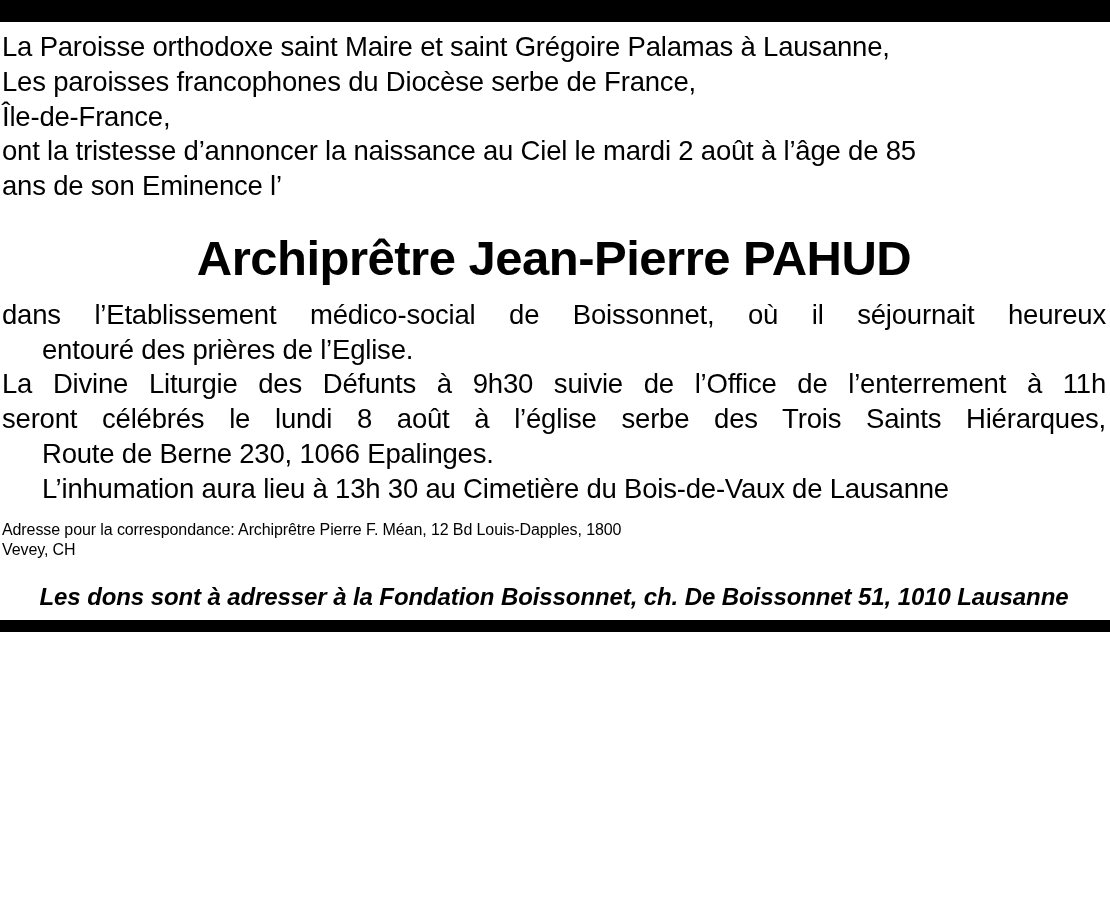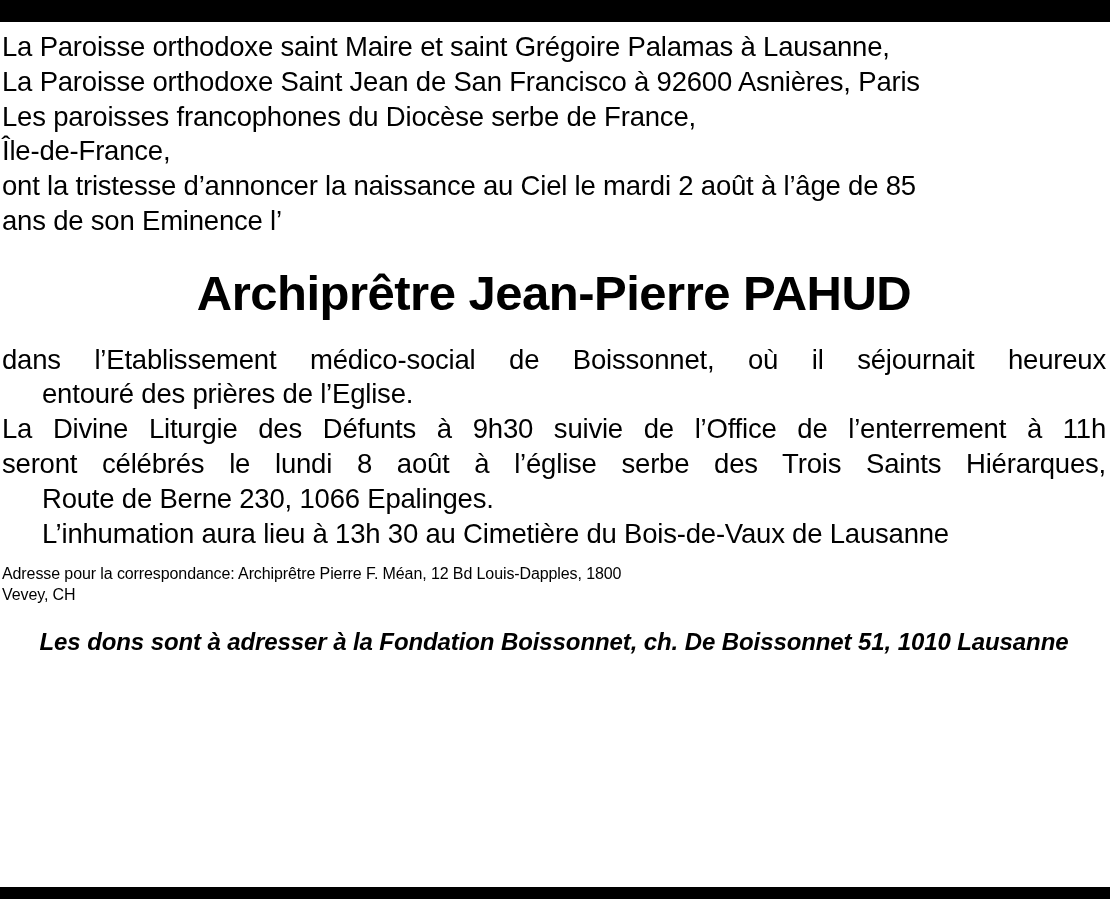--- a/index.html
+++ b/index.html
@@ -10,21 +10,21 @@
   body {
     width: 1110px;
     height: 899px;
     font-family: "Liberation Sans", sans-serif;
     color: #000000;
     overflow: hidden;
   }
   .notice {
     position: relative;
     width: 1110px;
-    height: 899px;
+    height: 632px;
     box-sizing: border-box;
     background: #ffffff;
   }
   .rule-top {
     position: absolute;
     top: 0;
     left: 0;
     width: 1110px;
     height: 22px;
     background: #000000;
@@ -56,21 +56,21 @@
   }
   .intro .line {
     white-space: nowrap;
   }
   .name {
     text-align: center;
     font-size: 49px;
     font-weight: bold;
     letter-spacing: -0.5px;
     margin-top: 26px;
-    margin-bottom: 22px;
+    margin-bottom: 12px;
     white-space: nowrap;
   }
   .body-text {
     font-size: 27.5px;
     line-height: 1.265;
     letter-spacing: -0.2px;
   }
   .body-text .justified {
     text-align: justify;
     text-align-last: justify;
@@ -106,21 +106,20 @@
 <body>
 
 <div class="notice">
 
   <div class="rule-top"></div>
 
   <div class="content">
 
     <div class="block intro">
       <div class="line">La Paroisse orthodoxe saint Maire et saint Grégoire Palamas à Lausanne,</div>
-      <div class="line">La Paroisse orthodoxe Saint Jean de San Francisco à 92600 Asnières, Paris</div>
       <div class="line">Les paroisses francophones du Diocèse serbe de France,</div>
       <div class="line">Île-de-France,</div>
       <div class="line">ont la tristesse d’annoncer la naissance au Ciel le mardi 2 août à l’âge de 85</div>
       <div class="line">ans de son Eminence l’</div>
     </div>
 
     <div class="name">Archiprêtre Jean-Pierre PAHUD</div>
 
     <div class="block body-text">
       <div class="justified">dans l’Etablissement médico-social de Boissonnet, où il séjournait heureux</div>

